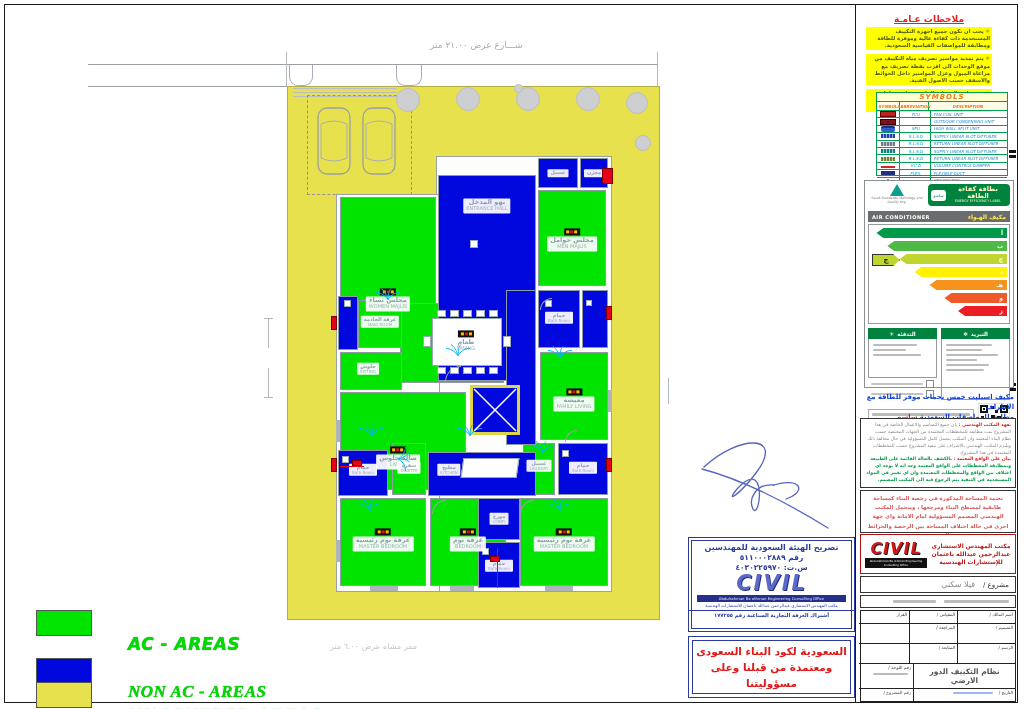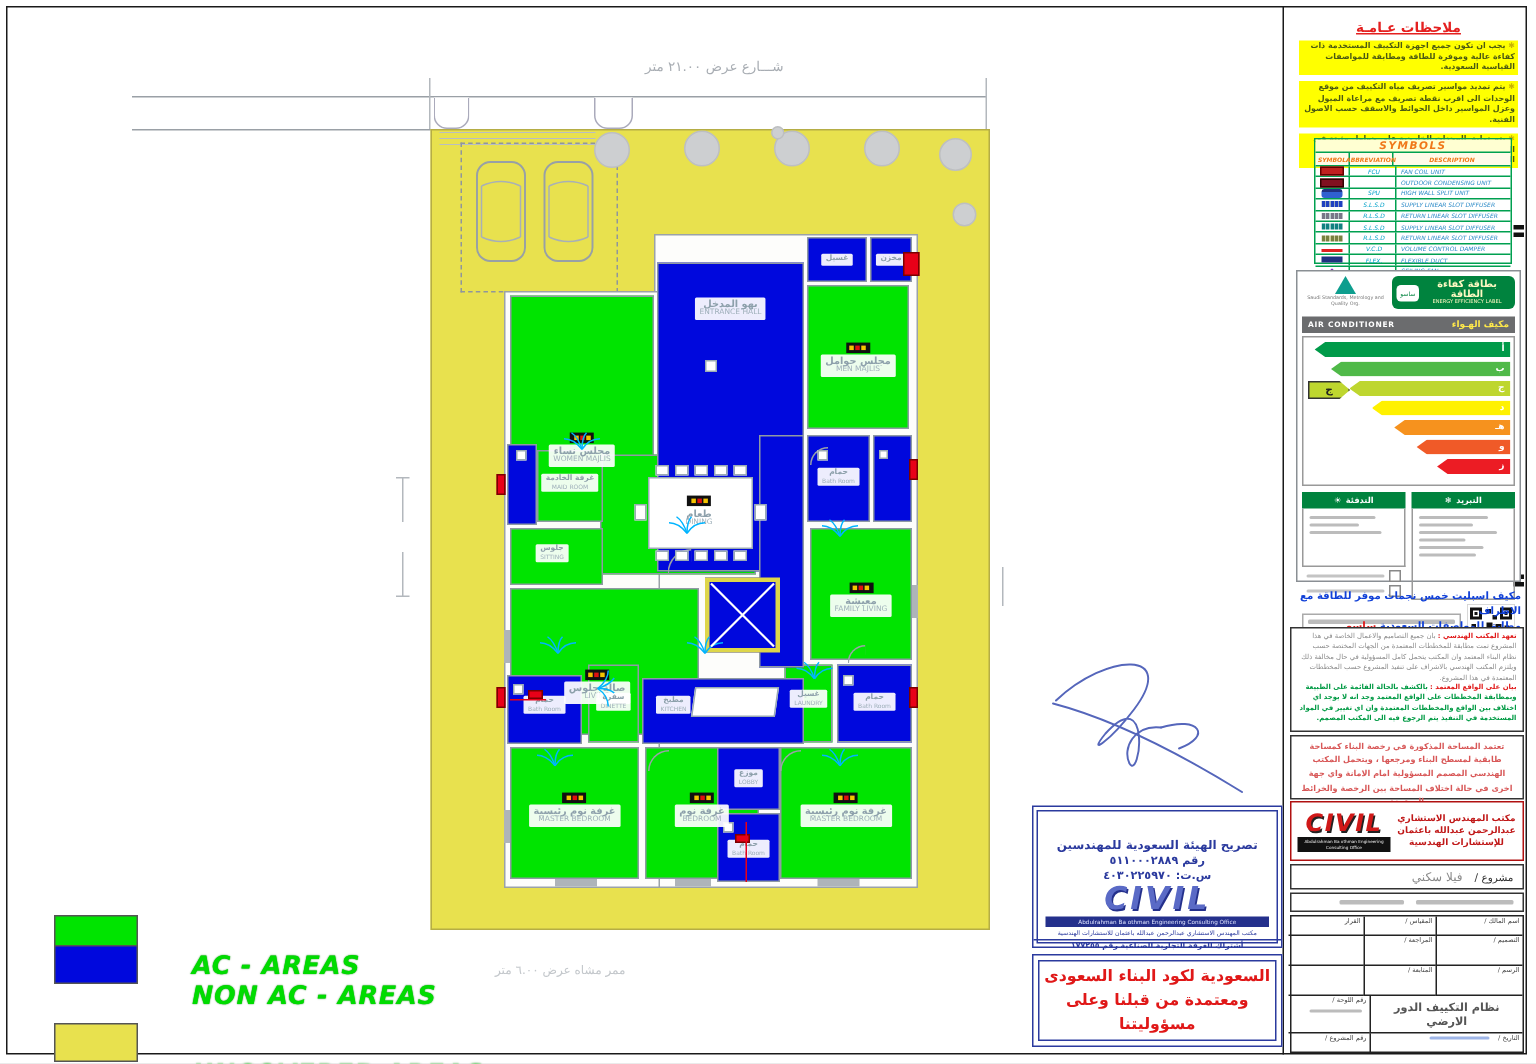--- a/index.html
+++ b/index.html
@@ -41,21 +41,21 @@
   .fan{position:absolute;z-index:6;}
 
   
   .legend-row{position:absolute;display:flex;align-items:center;gap:36px;}
   .legend-sw{width:56px;height:26px;border:1px solid #555;box-sizing:border-box;}
   .legend-tx{font-size:17px;font-weight:bold;color:#00dc00;letter-spacing:.5px;
              text-shadow:0 0 1px #007a00;white-space:nowrap;font-style:italic;margin-top:42px;}
 
   
   .stamp{position:absolute;border:1px solid #2b3a9e;outline:1px solid #2b3a9e;outline-offset:-4px;
-         background:#fff;color:#2b3a9e;text-align:center;direction:rtl;padding-top:21px;box-sizing:border-box;}
+         background:#fff;color:#2b3a9e;text-align:center;direction:rtl;padding-top:5px;box-sizing:border-box;}
   .stamp .l1{font-size:8px;font-weight:bold;}
   .stamp .l2,.stamp .l3{font-size:7.5px;font-weight:bold;margin-top:1px;}
   .stamp .logo{font-size:21px;font-weight:bold;font-style:italic;letter-spacing:2px;color:#5a6ac6;
                text-shadow:1px 1px 0 #24308c;margin-top:1px;line-height:1;}
   .stamp .band{background:#24308c;color:#dfe4ff;font-size:3.8px;margin:1px 8px 0 8px;padding:1px 0;}
   .stamp .ar{font-size:4.2px;margin-top:1px;}
   .stamp .cr{font-size:5.2px;font-weight:bold;border-top:1px solid #2b3a9e;margin-top:2px;padding-top:1px;}
   .comp{position:absolute;background:#fff;border:1px solid #2b3a9e;outline:1.5px solid #2b3a9e;outline-offset:-5px;
         color:#e01818;font-weight:bold;font-size:10.5px;text-align:center;direction:rtl;
         display:flex;flex-direction:column;justify-content:center;line-height:1.55;box-sizing:border-box;}
@@ -513,21 +513,21 @@
   <div class="dim" style="left:264px;top:397px;width:9px;height:1px"></div>
   <div class="dim" style="left:668px;top:378px;width:1px;height:26px"></div>
 
   <div class="walkway" style="left:330px;top:642px">ممر مشاه عرض ٦.٠٠ متر</div>
 
   <div id="legendHost">
       <div class="legend-row" style="left: 36px; top: 592px;">
         <div class="legend-sw" style="background: rgb(0, 228, 0);"></div>
         <div class="legend-tx">AC - AREAS</div>
       </div>
-      <div class="legend-row" style="left: 36px; top: 612px;">
+      <div class="legend-row" style="left: 36px; top: 640px; font-family: Liberation Serif, serif;">
         <div class="legend-sw" style="background: rgb(0, 8, 221);"></div>
         <div class="legend-tx">NON AC - AREAS</div>
       </div>
       <div class="legend-row" style="left: 36px; top: 664px;">
         <div class="legend-sw" style="background: rgb(232, 225, 78);"></div>
         <div class="legend-tx">UNCOVERED AREAS</div>
       </div>
     </div>
 
   <svg class="sig" style="left:690px;top:425px" width="155" height="112" viewBox="0 0 155 112">
@@ -546,21 +546,21 @@
     <div class="band">Abdulrahman Ba othman Engineering Consulting Office</div>
     <div class="ar">مكتب المهندس الاستشاري عبدالرحمن عبدالله باعثمان للاستشارات الهندسية</div>
     <div class="cr">أشتراك الغرفة التجارية الصناعية رقم ١٧٧٢٥٥</div>
   </div>
 
   <div class="comp" style="left:688px;top:636px;width:167px;height:62px" id="compBox">
       <div>السعودية لكود البناء السعودى</div>
       <div>ومعتمدة من قبلنا وعلى مسؤوليتنا</div>
     </div>
 
-  <div class="notes" style="left:866px;top:14px;width:146px">
+  <div class="notes" style="left:866px;top:14px;width:126px">
     <h3>ملاحظات عـامـة</h3>
     <div id="notesHost">
         <p><b>✱ </b>يجب ان تكون جميع اجهزة التكييف المستخدمة ذات كفاءة عالية وموفرة للطاقة ومطابقة للمواصفات القياسية السعودية.</p>
         <p><b>✱ </b>يتم تمديد مواسير تصريف مياه التكييف من موقع الوحدات الى اقرب نقطة تصريف مع مراعاة الميول وعزل المواسير داخل الحوائط والاسقف حسب الاصول الفنية.</p>
         <p><b>✱ </b>يتم تعليق الوحدات الخارجية على حوامل مثبتة في الحوائط او على ارضية السطح مع مراعاة سهولة الصيانة والتهوية الجيدة.</p>
       </div>
   </div>
 
   <div class="symtab" style="left:876px;top:92px;width:132px;height:84px">
     <div class="ttl">SYMBOLS</div>

